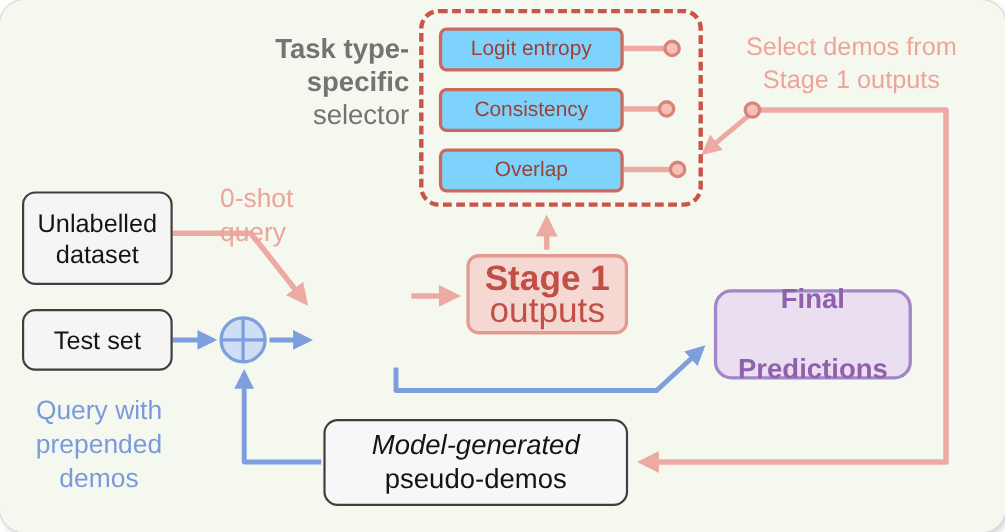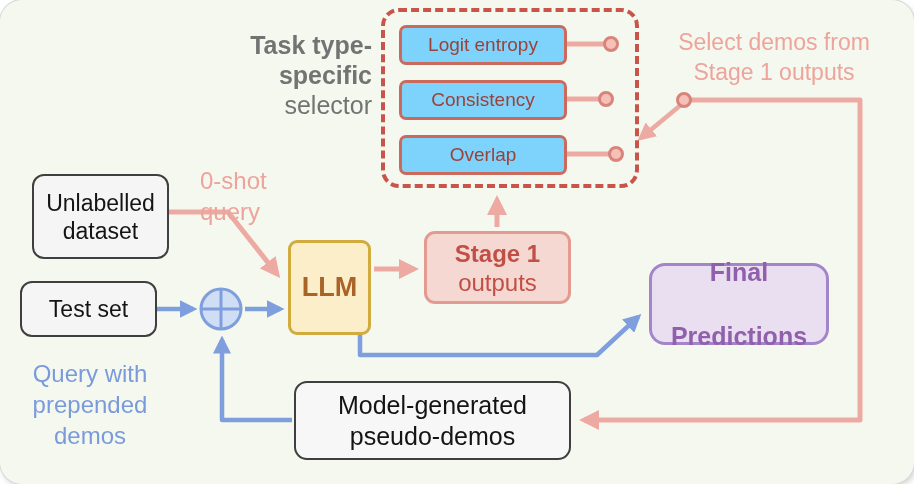--- a/index.html
+++ b/index.html
@@ -15,32 +15,32 @@
   .lbl{position:absolute;z-index:3;}
 
   .dashed-box{position:absolute;left:381px;top:8px;width:258px;height:180px;box-sizing:border-box;
     border:4px dashed #c9554a;border-radius:18px;z-index:1;}
 
   .metric{left:399px;width:168px;height:40px;background:#7dd3fc;border:3px solid #c96a5c;
     border-radius:7px;color:#9b4238;font-size:19px;z-index:2;}
   .metric.m0{top:25px}.metric.m1{top:80px}.metric.m2{top:135px}
 
   .gray-node{background:#f5f5f5;border:2.5px solid #3f3f3f;border-radius:12px;color:#141414;}
-  .unlabelled{left:20px;top:174px;width:137px;height:85px;font-size:23px;line-height:28px;margin-left:12px;}
+  .unlabelled{left:20px;top:174px;width:137px;height:85px;font-size:23px;line-height:28px;}
   .testset{left:20px;top:281px;width:137px;height:56px;font-size:23px;}
   .llm{left:288px;top:240px;width:83px;height:95px;background:#fbeec9;border:3px solid #d2ab3e;
     border-radius:9px;color:#a96328;font-size:27px;font-weight:bold;}
   .stage1{left:424px;top:231px;width:147px;height:73px;background:#f6d8d2;border:3px solid #e39a90;
-    border-radius:11px;color:#c14f45;font-size:24px;line-height:29px;}
+    border-radius:11px;color:#c14f45;font-size:32px;line-height:29px;}
   .stage1 .b{font-weight:bold;}
   .final{left:649px;top:263px;width:180px;height:82px;background:#e9dff0;border:3px solid #a286c9;
     border-radius:16px;color:#9160ac;font-size:25px;font-weight:bold;line-height:30px;gap:34px;}
   .demos{left:294px;top:381px;width:277px;height:79px;background:#f7f7f7;border:2.5px solid #3f3f3f;
     border-radius:13px;color:#141414;font-size:25px;line-height:31px;}
-  .demos .it{}
+  .demos .it{font-style:italic;}
 
   .task-type{left:150px;top:30px;width:222px;text-align:right;color:#737373;
     font-size:25px;line-height:30px;}
   .task-type .b{font-weight:bold;}
   .select-demos{left:640px;top:27px;width:268px;text-align:center;color:#eda49c;
     font-size:23px;line-height:30px;}
   .zeroshot{left:200px;top:165px;width:120px;color:#eda49c;font-size:24px;line-height:31px;}
   .querywith{left:10px;top:358px;width:160px;text-align:center;color:#7a9bdb;
     font-size:24px;line-height:31px;}
 </style>
@@ -117,23 +117,20 @@
     <div>demos</div>
   </div>
 
   <div class="node gray-node unlabelled">
     <div>Unlabelled</div>
     <div>dataset</div>
   </div>
   <div class="node gray-node testset">
     <div>Test set</div>
   </div>
-  <div class="node llm">
-    <div>LLM</div>
-  </div>
   <div class="node stage1">
     <div class="b">Stage 1</div>
     <div>outputs</div>
   </div>
   <div class="node final">
     <div>Final</div>
     <div>Predictions</div>
   </div>
   <div class="node demos">
     <div class="it">Model-generated</div>

